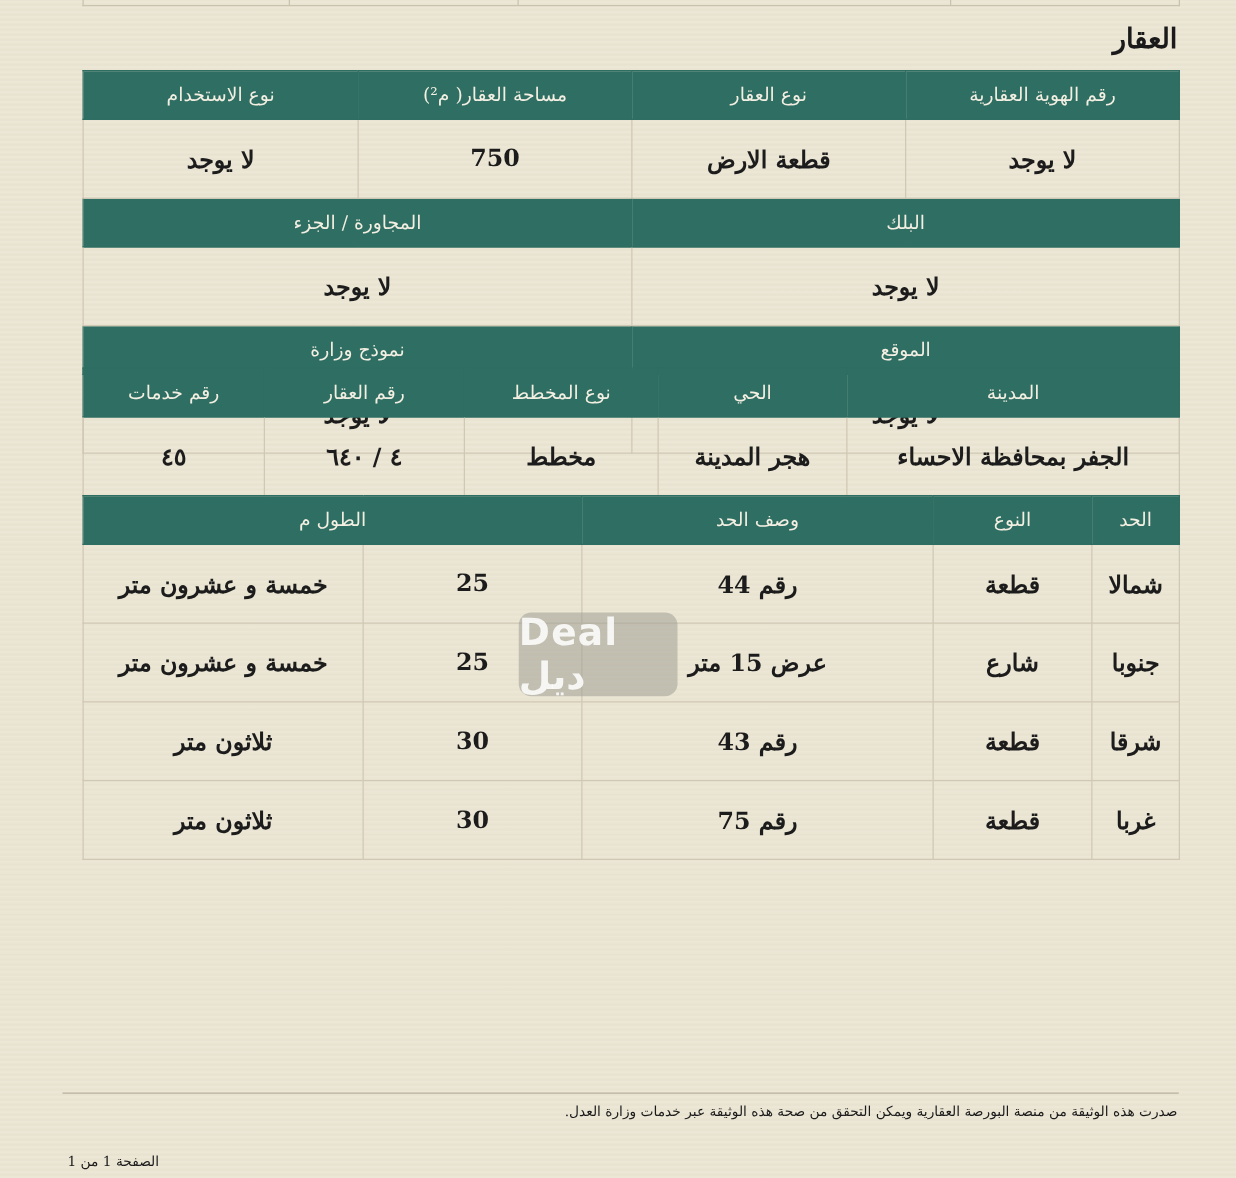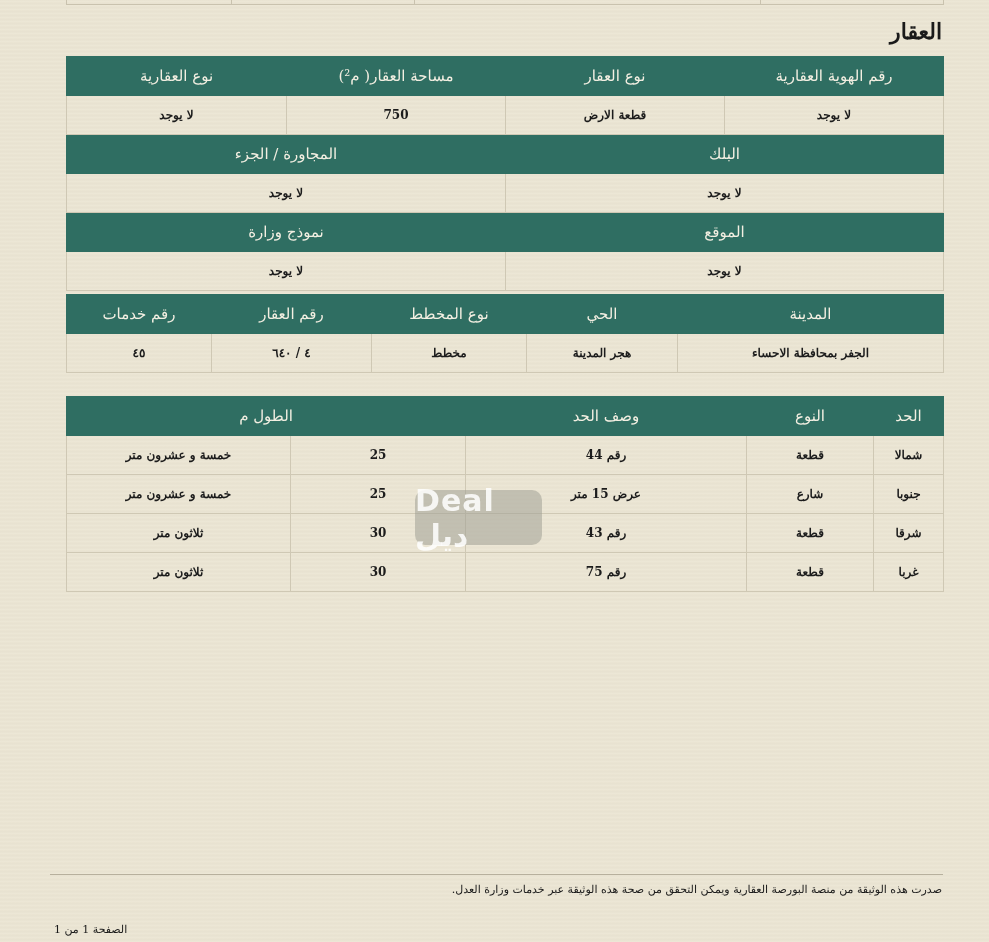--- a/index.html
+++ b/index.html
@@ -13,25 +13,25 @@
   .abs { position:absolute; }
   .top-stub { left:66px; top:0; width:876px; height:4px; border:1px solid #c9c2ae; border-top:none; display:flex; }
   .top-stub div { border-left:1px solid #c9c2ae; }
   .section-title { right:47px; top:18px; font-size:22px; font-weight:bold; direction:rtl; }
   table.grid { position:absolute; left:66px; width:877px; border-collapse:collapse; direction:rtl; table-layout:fixed; }
   table.grid th {
     background:#2f6e62; color:#f3efe2; font-weight:normal; font-size:15px;
     height:38px; padding:0; text-align:center; border:1px solid #2f6e62;
   }
   table.grid td {
-    font-size:12px; font-weight:bold; height:38px; padding:0; text-align:center;
+    font-size:19px; font-weight:bold; height:38px; padding:12px; text-align:center;
     border:1px solid #cfc8b4; color:#1c1c1c;
   }
   .watermark {
-    left:415px; top:490px; width:127px; height:55px; border-radius:10px;
+    left:415px; top:490px; width:127px; height:67px; border-radius:10px;
     background:rgba(160,160,150,0.55); color:rgba(255,255,255,0.85);
     font-family:"DejaVu Sans", sans-serif; font-size:30px; font-weight:bold;
     display:flex; align-items:center; justify-content:center; letter-spacing:1px;
   }
   .footer-line { left:50px; top:874px; width:893px; height:1px; background:#b7b09d; }
   .footer-text { right:47px; top:883px; font-size:11px; direction:rtl; }
   .footer-page { left:54px; top:883px; font-size:11px; direction:rtl;margin-top:40px; }
 </style>
 </head>
 <body>
@@ -50,21 +50,21 @@
     <col style="width:219px">
       <col style="width:219px">
       <col style="width:219px">
       <col style="width:220px">
   </colgroup>
   <tbody>
       <tr>
     <th>رقم الهوية العقارية</th>
     <th>نوع العقار</th>
     <th>مساحة العقار( م²)</th>
-    <th>نوع العقارية</th>
+    <th>نوع الاستخدام</th>
   </tr>
   <tr>
     <td>لا يوجد</td>
     <td>قطعة الارض</td>
     <td>750</td>
     <td>لا يوجد</td>
   </tr>
   <tr>
     <th colspan="2">البلك</th>
     <th colspan="2">المجاورة / الجزء</th>

